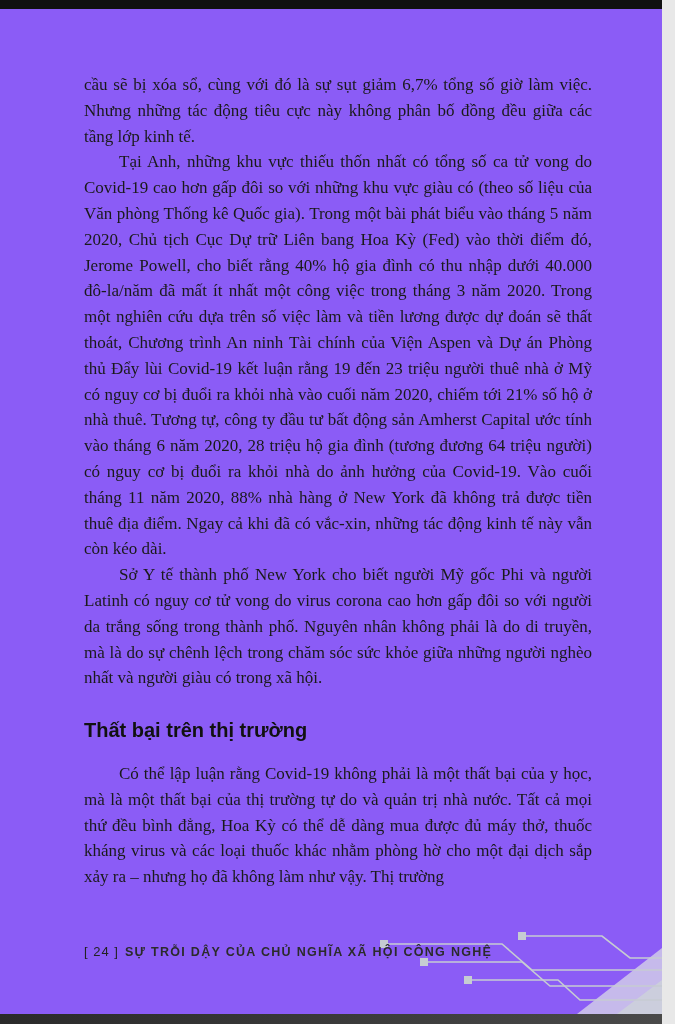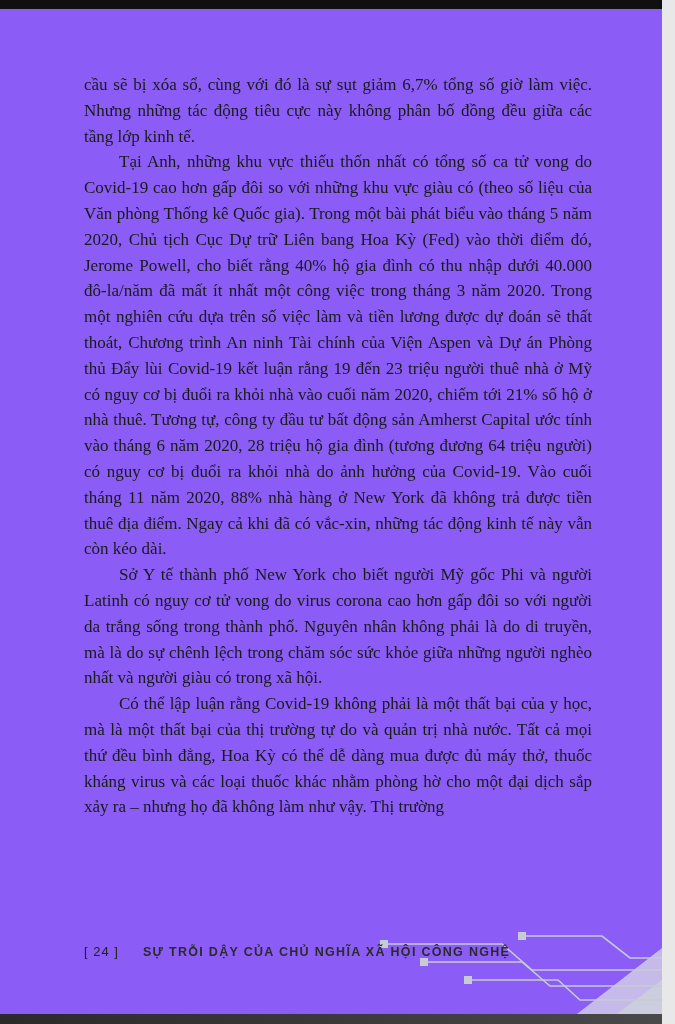--- a/index.html
+++ b/index.html
@@ -28,21 +28,21 @@
   .content p{margin:0;}
   .content p.indent{text-indent:35px;}
   .section-heading{
     font-family:"Liberation Sans","DejaVu Sans",sans-serif;
     font-weight:700;font-size:20px;color:#111;
     margin:27px 0 17px 0;
     text-align:left;
   }
   .footer{
     position:absolute;left:84px;top:944px;
-    display:flex;align-items:center;gap:24px;
+    display:flex;align-items:center;gap:6px;
     font-family:"Liberation Sans","DejaVu Sans",sans-serif;
     z-index:2;
   }
   .page-number{
     font-size:13px;color:#222;letter-spacing:1px;font-weight:400;
   }
   .book-title{
     font-size:12.5px;color:#2b2b2b;font-weight:700;letter-spacing:1.3px;text-align:center;
   }
   .decoration{
@@ -54,20 +54,21 @@
 <body>
 
 <div class="page">
 
   <div class="top-bar"></div>
 
   <div class="content">
     <p>cầu sẽ bị xóa sổ, cùng với đó là sự sụt giảm 6,7% tổng số giờ làm việc. Nhưng những tác động tiêu cực này không phân bố đồng đều giữa các tầng lớp kinh tế.</p>
     <p class="indent">Tại Anh, những khu vực thiếu thốn nhất có tổng số ca tử vong do Covid-19 cao hơn gấp đôi so với những khu vực giàu có (theo số liệu của Văn phòng Thống kê Quốc gia). Trong một bài phát biểu vào tháng 5 năm 2020, Chủ tịch Cục Dự trữ Liên bang Hoa Kỳ (Fed) vào thời điểm đó, Jerome Powell, cho biết rằng 40% hộ gia đình có thu nhập dưới 40.000 đô-la/năm đã mất ít nhất một công việc trong tháng 3 năm 2020. Trong một nghiên cứu dựa trên số việc làm và tiền lương được dự đoán sẽ thất thoát, Chương trình An ninh Tài chính của Viện Aspen và Dự án Phòng thủ Đẩy lùi Covid-19 kết luận rằng 19 đến 23 triệu người thuê nhà ở Mỹ có nguy cơ bị đuổi ra khỏi nhà vào cuối năm 2020, chiếm tới 21% số hộ ở nhà thuê. Tương tự, công ty đầu tư bất động sản Amherst Capital ước tính vào tháng 6 năm 2020, 28 triệu hộ gia đình (tương đương 64 triệu người) có nguy cơ bị đuổi ra khỏi nhà do ảnh hưởng của Covid-19. Vào cuối tháng 11 năm 2020, 88% nhà hàng ở New York đã không trả được tiền thuê địa điểm. Ngay cả khi đã có vắc-xin, những tác động kinh tế này vẫn còn kéo dài.</p>
     <p class="indent">Sở Y tế thành phố New York cho biết người Mỹ gốc Phi và người Latinh có nguy cơ tử vong do virus corona cao hơn gấp đôi so với người da trắng sống trong thành phố. Nguyên nhân không phải là do di truyền, mà là do sự chênh lệch trong chăm sóc sức khỏe giữa những người nghèo nhất và người giàu có trong xã hội.</p>
+    <h2 class="section-heading">Thất bại trên thị trường</h2>
     <p class="indent">Có thể lập luận rằng Covid-19 không phải là một thất bại của y học, mà là một thất bại của thị trường tự do và quản trị nhà nước. Tất cả mọi thứ đều bình đẳng, Hoa Kỳ có thể dễ dàng mua được đủ máy thở, thuốc kháng virus và các loại thuốc khác nhằm phòng hờ cho một đại dịch sắp xảy ra – nhưng họ đã không làm như vậy. Thị trường</p>
   </div>
 
   <div class="footer">
     <span class="page-number">[ 24 ]</span>
     <span class="book-title">SỰ TRỖI DẬY CỦA CHỦ NGHĨA XÃ HỘI CÔNG NGHỆ</span>
   </div>
 
   <svg class="decoration" viewBox="0 0 290 86" xmlns="http://www.w3.org/2000/svg">
     <polygon points="205,86 290,20 290,86" fill="#dfe3e7" opacity="0.7"></polygon>

